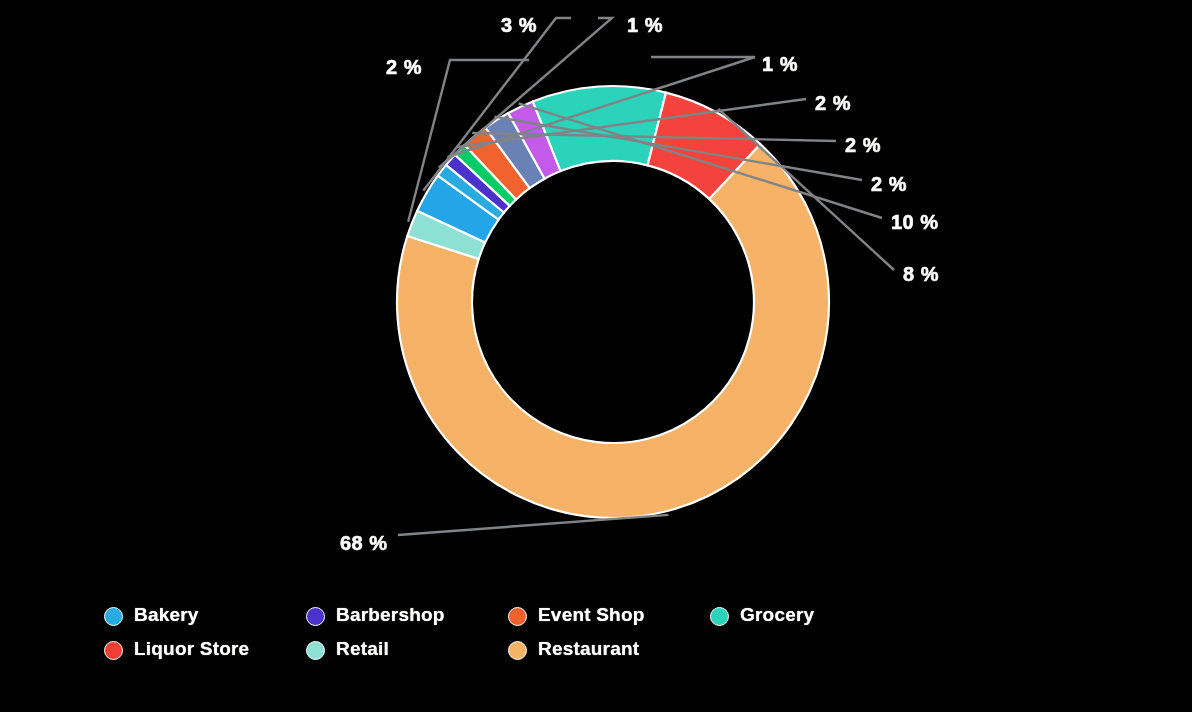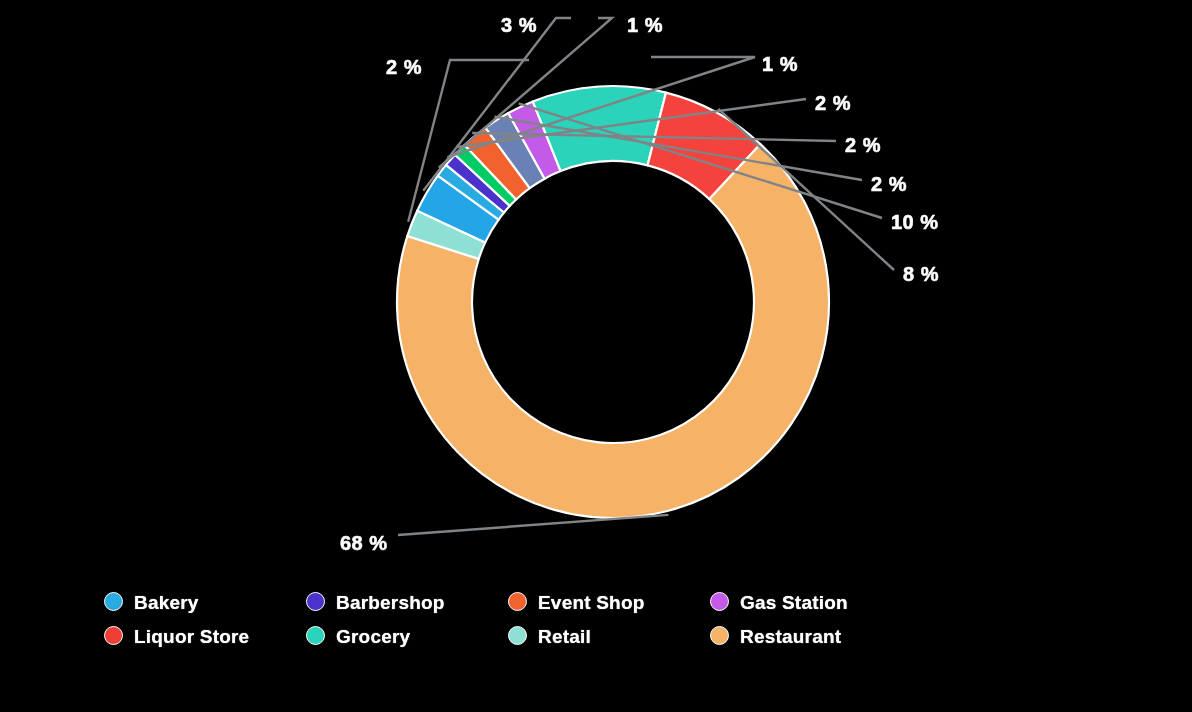--- a/index.html
+++ b/index.html
@@ -56,21 +56,21 @@
     position: absolute;
     left: 104px;
     top: 592px;
     width: 1000px;
     display: flex;
     flex-wrap: wrap;
     align-content: flex-start;
   }
   .legend-item {
     display: flex;
-    align-items: flex-start;
+    align-items: flex-end;
     width: 202px;
     height: 34px;
     box-sizing: border-box;
   }
   .legend-swatch {
     width: 19px;
     height: 19px;
     border-radius: 50%;
     border: 1.6px solid #ffffff;
     box-sizing: border-box;
@@ -161,30 +161,26 @@
       </div>
       <div class="legend-item">
         <span class="legend-swatch" style="background: rgb(75, 50, 204);"></span>
         <span class="legend-label">Barbershop</span>
       </div>
       <div class="legend-item">
         <span class="legend-swatch" style="background: rgb(242, 98, 46);"></span>
         <span class="legend-label">Event Shop</span>
       </div>
       <div class="legend-item">
-        <span class="legend-swatch" style="background: rgb(196, 91, 232);"></span>
-        <span class="legend-label">Gas Station</span>
+        <span class="legend-swatch" style="background: rgb(43, 211, 187);"></span>
+        <span class="legend-label">Grocery</span>
       </div>
       <div class="legend-item">
         <span class="legend-swatch" style="background: rgb(239, 62, 54);"></span>
         <span class="legend-label">Liquor Store</span>
-      </div>
-      <div class="legend-item">
-        <span class="legend-swatch" style="background: rgb(43, 211, 187);"></span>
-        <span class="legend-label">Grocery</span>
       </div>
       <div class="legend-item">
         <span class="legend-swatch" style="background: rgb(143, 224, 212);"></span>
         <span class="legend-label">Retail</span>
       </div>
       <div class="legend-item">
         <span class="legend-swatch" style="background: rgb(246, 178, 103);"></span>
         <span class="legend-label">Restaurant</span>
       </div>
     </div>

